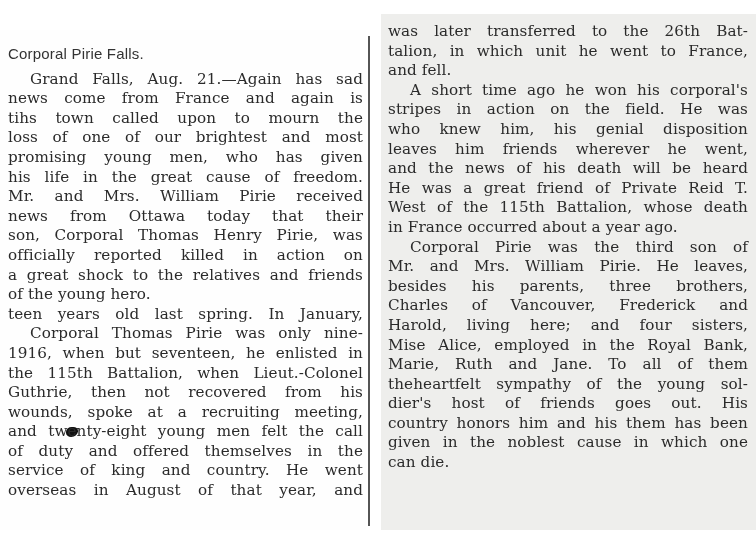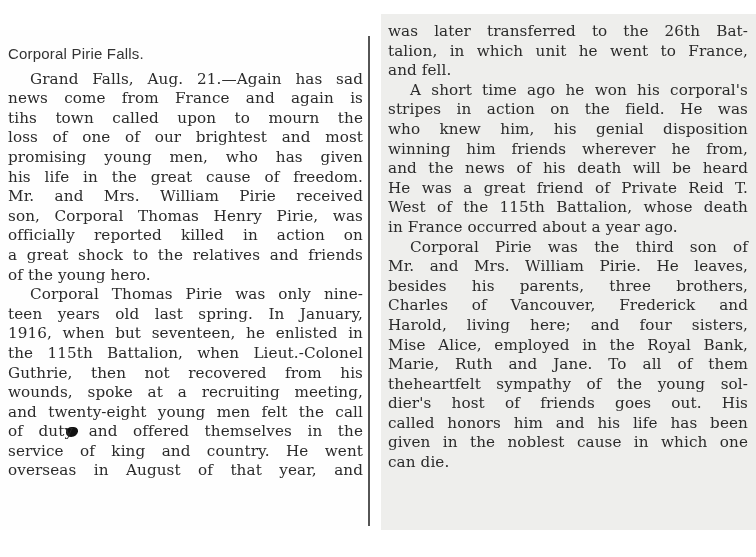--- a/index.html
+++ b/index.html
@@ -52,53 +52,54 @@
 
 <div class="col col-left">
   <div class="headline">Corporal Pirie Falls.</div>
   <span class="line indent">Grand Falls, Aug. 21.—Again has sad</span>
   <span class="line">news come from France and again is</span>
   <span class="line">tihs town called upon to mourn the</span>
   <span class="line">loss of one of our brightest and most</span>
   <span class="line">promising young men, who has given</span>
   <span class="line">his life in the great cause of freedom.</span>
   <span class="line">Mr. and Mrs. William Pirie received</span>
+  <span class="line">news from Ottawa today that their</span>
   <span class="line">son, Corporal Thomas Henry Pirie, was</span>
   <span class="line">officially reported killed in action on</span>
   <span class="line">a great shock to the relatives and friends</span>
   <span class="line last">of the young hero.</span>
+  <span class="line">teen years old last spring. In January,</span>
   <span class="line indent">Corporal Thomas Pirie was only nine-</span>
-  <span class="line">teen years old last spring. In January,</span>
   <span class="line">1916, when but seventeen, he enlisted in</span>
   <span class="line">the 115th Battalion, when Lieut.-Colonel</span>
   <span class="line">Guthrie, then not recovered from his</span>
   <span class="line">wounds, spoke at a recruiting meeting,</span>
   <span class="line">and twenty-eight young men felt the call</span>
   <span class="line">of duty and offered themselves in the</span>
   <span class="line">service of king and country. He went</span>
   <span class="line">overseas in August of that year, and</span>
 </div>
 
 <div class="col col-right">
   <span class="line">was later transferred to the 26th Bat-</span>
   <span class="line">talion, in which unit he went to France,</span>
   <span class="line last">and fell.</span>
   <span class="line indent">A short time ago he won his corporal's</span>
   <span class="line">stripes in action on the field. He was</span>
   <span class="line">who knew him, his genial disposition</span>
-  <span class="line">winning him friends wherever he from,</span>
+  <span class="line">leaves him friends wherever he went,</span>
   <span class="line">and the news of his death will be heard</span>
   <span class="line">He was a great friend of Private Reid T.</span>
   <span class="line">West of the 115th Battalion, whose death</span>
   <span class="line last">in France occurred about a year ago.</span>
   <span class="line indent">Corporal Pirie was the third son of</span>
   <span class="line">Mr. and Mrs. William Pirie. He leaves,</span>
   <span class="line">besides his parents, three brothers,</span>
   <span class="line">Charles of Vancouver, Frederick and</span>
   <span class="line">Harold, living here; and four sisters,</span>
   <span class="line">Mise Alice, employed in the Royal Bank,</span>
   <span class="line">Marie, Ruth and Jane. To all of them</span>
   <span class="line">theheartfelt sympathy of the young sol-</span>
   <span class="line">dier's host of friends goes out. His</span>
-  <span class="line">called honors him and his life has been</span>
+  <span class="line">country honors him and his them has been</span>
   <span class="line">given in the noblest cause in which one</span>
   <span class="line last">can die.</span>
 </div>
 
 </body></html>

